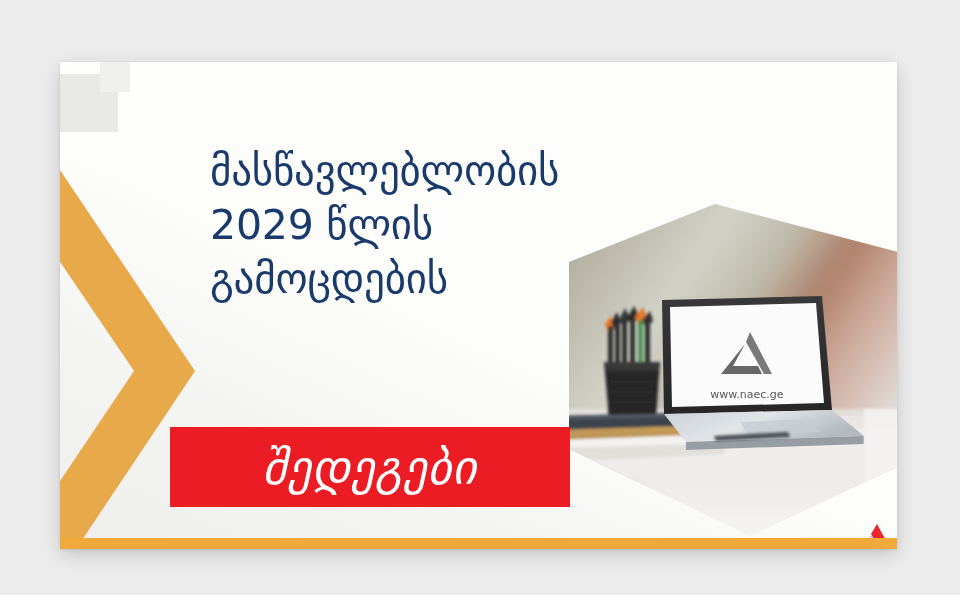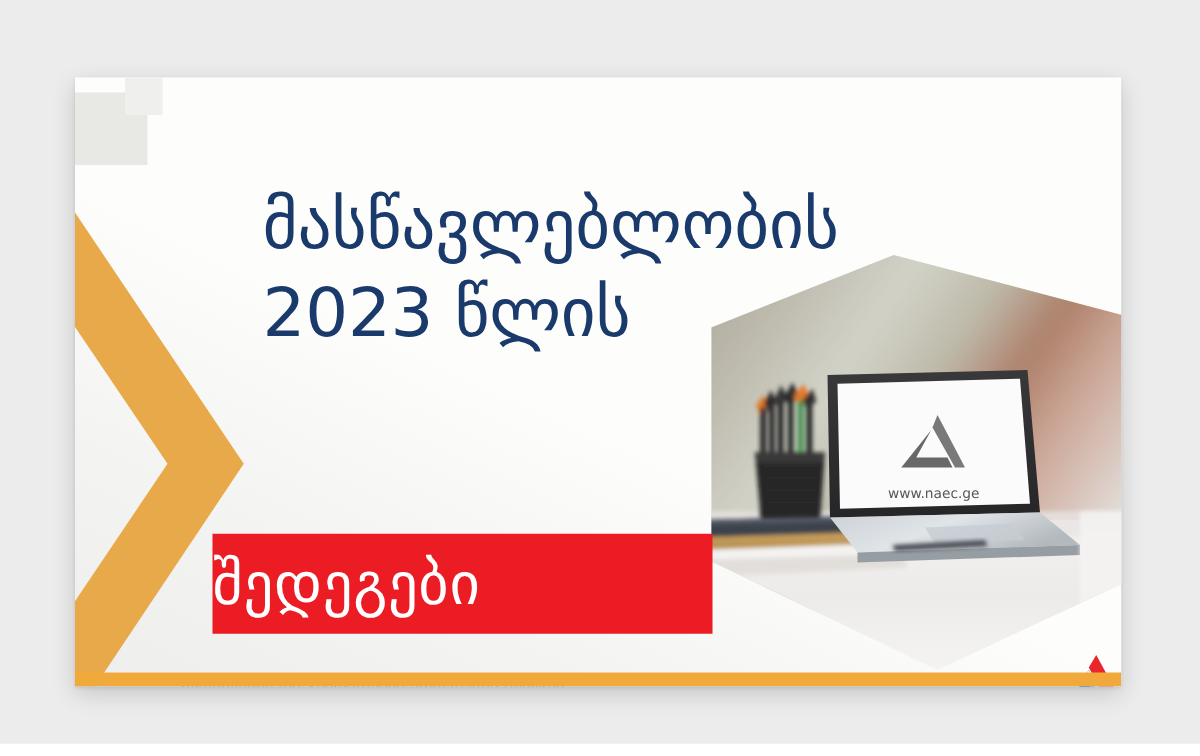--- a/index.html
+++ b/index.html
@@ -62,34 +62,34 @@
     pointer-events:none;
   }
   .chevron svg { display:block; width:200px; height:403px; }
 
   
   .headline {
     position:absolute;
     left:150px; top:82px;
     width:400px;
     color:#1a3a6b;
-    font-size:54px;
+    font-size:41px;
     line-height:1.32;
     font-weight:400;
     letter-spacing:-0.2px;
   }
   .headline div { white-space:nowrap; }
 
   
   .banner {
     position:absolute;
     left:110px; top:365px;
     width:400px; height:80px;
     background:#ec1c24;
-    display:flex; align-items:center; justify-content:flex-start;
+    display:flex; align-items:center; justify-content:center;font-style:italic;
   }
   .banner-text {
     color:#ffffff;
     font-size:47px;
     line-height:1;
     font-weight:400;
     letter-spacing:0.5px;
   }
 
   
@@ -244,21 +244,22 @@
     </div>
 
     <div class="chevron">
       <svg viewBox="0 0 200 403" xmlns="http://www.w3.org/2000/svg">
         <path d="M0 0 L62 0 L197 201 L62 403 L0 403 L136 201 Z" fill="#e8a94a"></path>
       </svg>
     </div>
 
     <div class="headline">
       <div>მასწავლებლობის</div>
-      <div>2023 წლის</div>
+      <div>2029 წლის</div>
+      <div>გამოცდების</div>
     </div>
 
     <div class="banner">
       <span class="banner-text">შედეგები</span>
     </div>
 
     <div class="footnote">
       <div>შეფასებისა და გამოცდების ეროვნული ცენტრი</div>
 
     </div>

